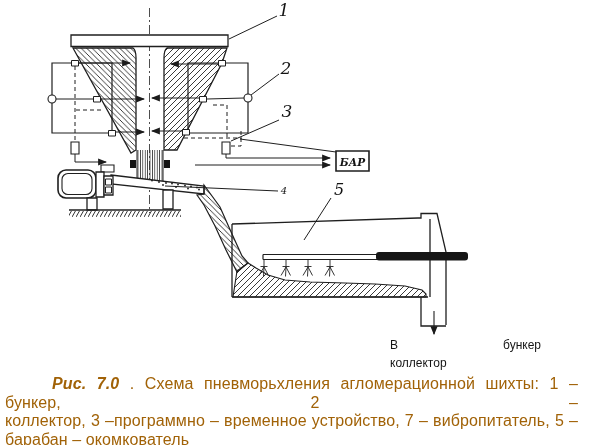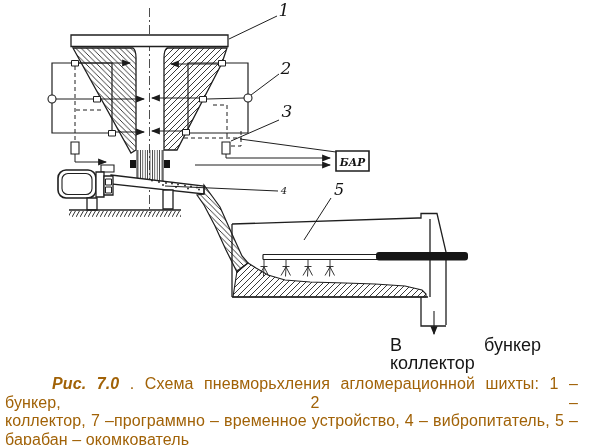--- a/index.html
+++ b/index.html
@@ -3,21 +3,21 @@
 <meta charset="utf-8">
 <style>
   html,body{margin:0;padding:0;background:#fff;}
   .stage{position:relative;width:601px;height:445px;background:#ffffff;overflow:hidden;
          font-family:"Liberation Sans",sans-serif;color:#1b1b1b;}
   .stage svg{position:absolute;left:0;top:0;}
   svg line,svg path,svg rect,svg circle,svg polyline{vector-effect:non-scaling-stroke;}
   .ink{stroke:#1f1f1f;fill:none;}
   .callout{font-family:"DejaVu Serif",serif;font-style:italic;fill:#141414;}
   .barlabel{font-family:"DejaVu Serif",serif;font-style:italic;font-weight:bold;fill:#141414;}
-  .annot{position:absolute;left:390px;top:336px;width:151px;font-size:18px;line-height:18px;
+  .annot{position:absolute;left:390px;top:336px;width:151px;font-size:12px;line-height:18px;
          color:#151515;}
   .annot .jline{text-align:justify;text-align-last:justify;}
   .caption{position:absolute;left:5px;top:375px;width:573px;font-size:16px;line-height:18.6px;
            color:#a16207;letter-spacing:0.1px;}
   .cap-line{white-space:normal;}
   .cap-just{text-align:justify;text-align-last:justify;}
   .cap-first{text-indent:47px;}
   .figlab{font-weight:bold;font-style:italic;}
 </style>
 </head>
@@ -205,17 +205,17 @@
     <text class="callout" x="339" y="195" font-size="16" text-anchor="middle">5</text>
   </svg>
 
   <div class="annot">
     <div class="jline">В бункер</div>
     <div>коллектор</div>
   </div>
 
   <div class="caption">
     <div class="cap-line cap-just cap-first"><span class="figlab">Рис. 7.0</span><span> . Схема пневморьхления агломерационной шихты: 1 – бункер, 2 –</span></div>
-    <div class="cap-line cap-just">коллектор, 7 –программно – временное устройство, 4 – вибропитатель, 5 –</div>
+    <div class="cap-line cap-just">коллектор, 3 –программно – временное устройство, 7 – вибропитатель, 5 –</div>
     <div class="cap-line">барабан – окомкователь</div>
   </div>
 
 </div>
 
 </body></html>

